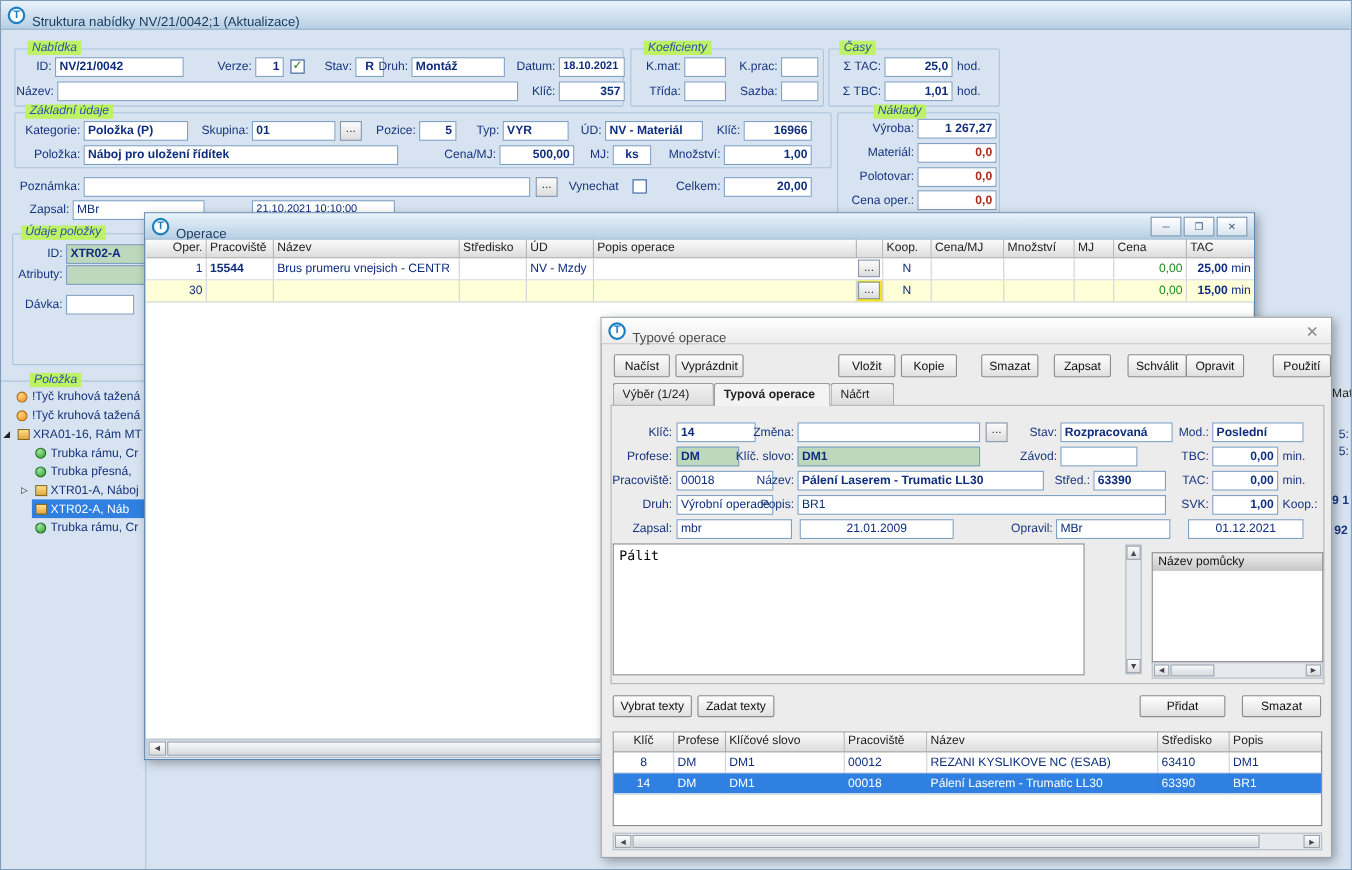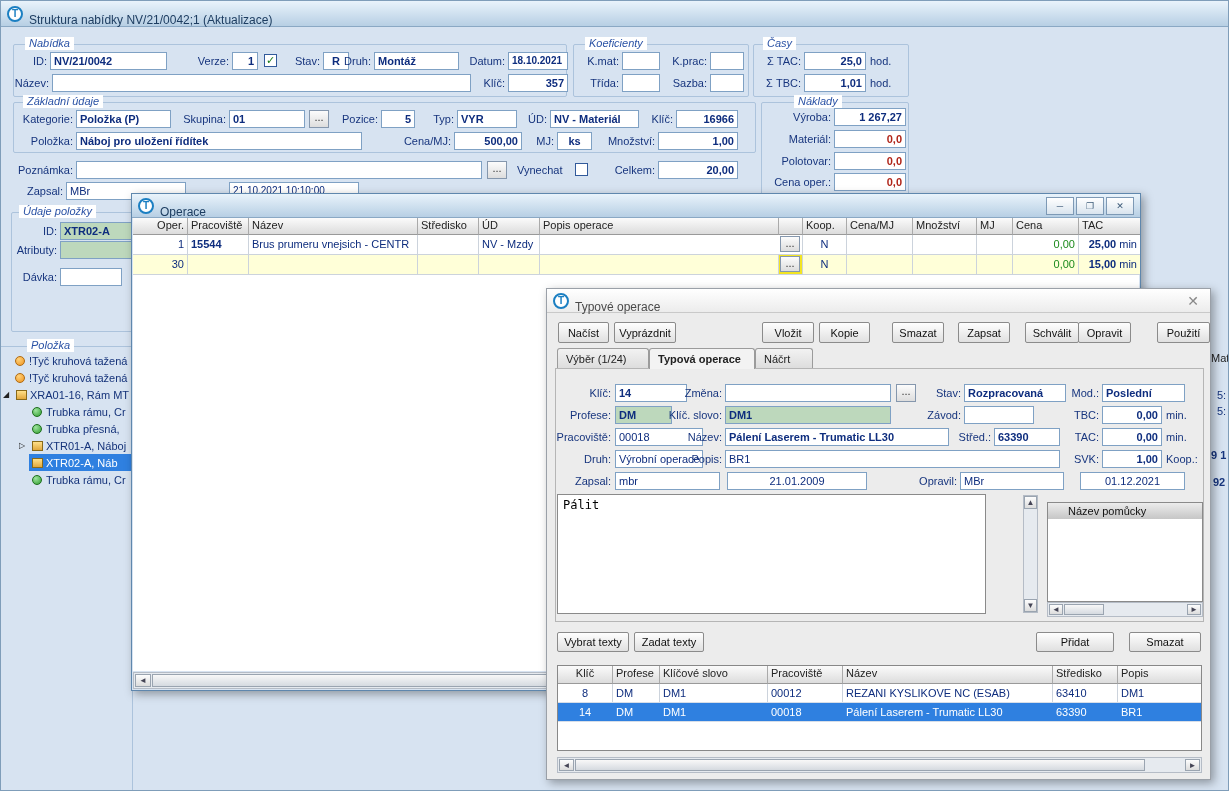--- a/index.html
+++ b/index.html
@@ -12,21 +12,21 @@
   .b { font-weight:bold; }
   .r { text-align:right; }
   .c { text-align:center; }
   .s { font-size:10px; }
   .green { background:#bdd8bc; }
   .red { color:#b02418; }
   .gold { color:#a35c00; }
   .grn-txt { color:#1c7a1c; }
 
   .gbox { position:absolute; border:1px solid #acc3dc; border-radius:2px; }
-  .gleg { position:absolute; font-style:italic; color:#2a52a5; background:#ffffff; padding:0 4px; height:13px; line-height:13px; white-space:nowrap; }
+  .gleg { position:absolute; font-style:italic; color:#2a52a5; background:#bef264; padding:0 4px; height:13px; line-height:13px; white-space:nowrap; }
 
   .dots { position:absolute; width:20px; height:18px; background:linear-gradient(#fcfcfc,#dddddd); border:1px solid #8597ad; color:#333; text-align:center; line-height:13px; }
   .cb { position:absolute; width:13px; height:13px; background:#fff; border:1px solid #315a9b; line-height:11px; text-align:center; color:#1a7a1a; font-size:11px; }
 
   .window { position:absolute; border:1px solid #5f87ad; background:#d7e3f1; box-shadow:3px 3px 9px rgba(0,0,0,.35); }
   .window.gray { background:#ececec; border:1px solid #9aa0a8; }
   .tb { position:absolute; left:0; top:0; right:0; height:24px; background:linear-gradient(#e9f3fb,#b7cfe4); border-bottom:1px solid #8aa8c4; display:flex; align-items:center; padding:0 6px; gap:6px; }
   .tb.gray { background:linear-gradient(#ffffff,#ececec); border-bottom:1px solid #c9c9c9; }
   .tb .ttl { font-size:12px; color:#1d3d61;margin-top:12px; }
   .tb.gray .ttl { color:#4a4a4a; }
@@ -49,21 +49,21 @@
 
   .sb { position:absolute; background:#e6eaef; border:1px solid #b5bcc6; }
   .sbtn { position:absolute; background:linear-gradient(#fdfdfd,#dcdcdc); border:1px solid #9aa4b0; font-size:8px; color:#445; display:flex; align-items:center; justify-content:center; }
   .sthumb { position:absolute; background:linear-gradient(#f8f8f8,#d5dae0); border:1px solid #9aa4b0; }
 
   .tree-ico-orange { position:absolute; width:10px; height:10px; border-radius:50%; background:radial-gradient(circle at 35% 30%, #ffd27a, #ef9420); border:1px solid #b06a10; }
   .tree-ico-green { position:absolute; width:10px; height:10px; border-radius:50%; background:radial-gradient(circle at 35% 30%, #9fe49f, #2f9e2f); border:1px solid #1d6e1d; }
   .tree-ico-box { position:absolute; width:11px; height:10px; background:linear-gradient(#ffe089,#e2a83c); border:1px solid #8a6a18; }
   .tree-lbl { position:absolute; height:16px; line-height:16px; white-space:nowrap; overflow:hidden; color:#15337a; }
   .exp { position:absolute; font-size:8px; color:#222; height:16px; line-height:16px; }
-  .phead { position:absolute; background:linear-gradient(#ececec,#c6c6c6); border:1px solid #8a8a8a; padding:0 20px; line-height:16px; color:#111; }
+  .phead { position:absolute; background:linear-gradient(#ececec,#c6c6c6); border:1px solid #8a8a8a; padding:0 5px; line-height:16px; color:#111; }
   .white { position:absolute; background:#fff; }
   .mono { font-family:"DejaVu Sans Mono", monospace; }
 </style>
 </head>
 <body>
 
 <div class="screen">
 
   <div class="tb" style="height:26px">
     <div class="logo">T</div>

